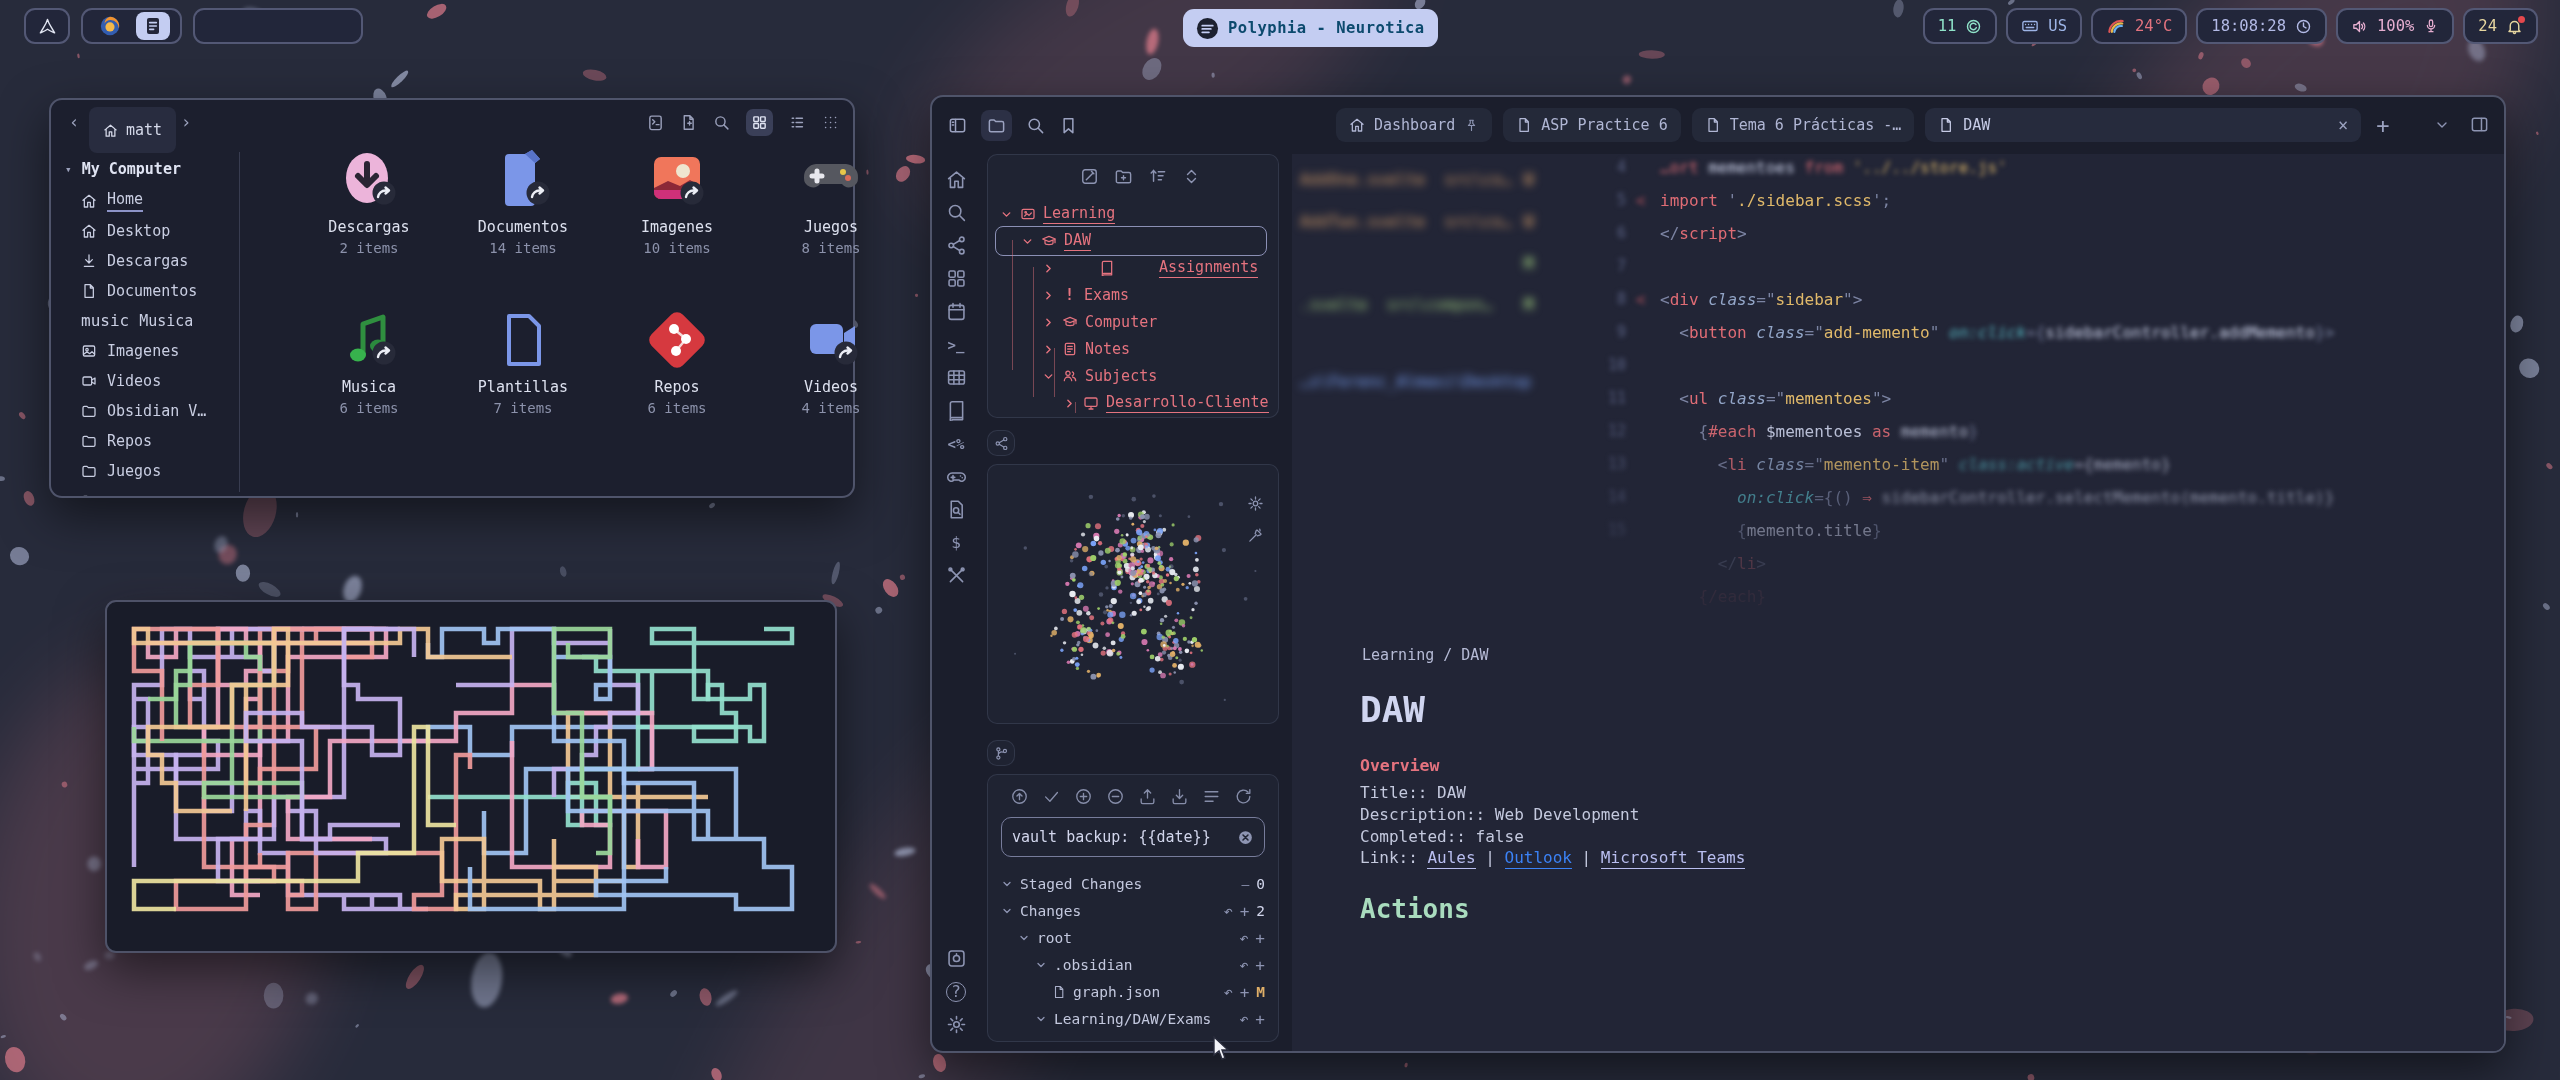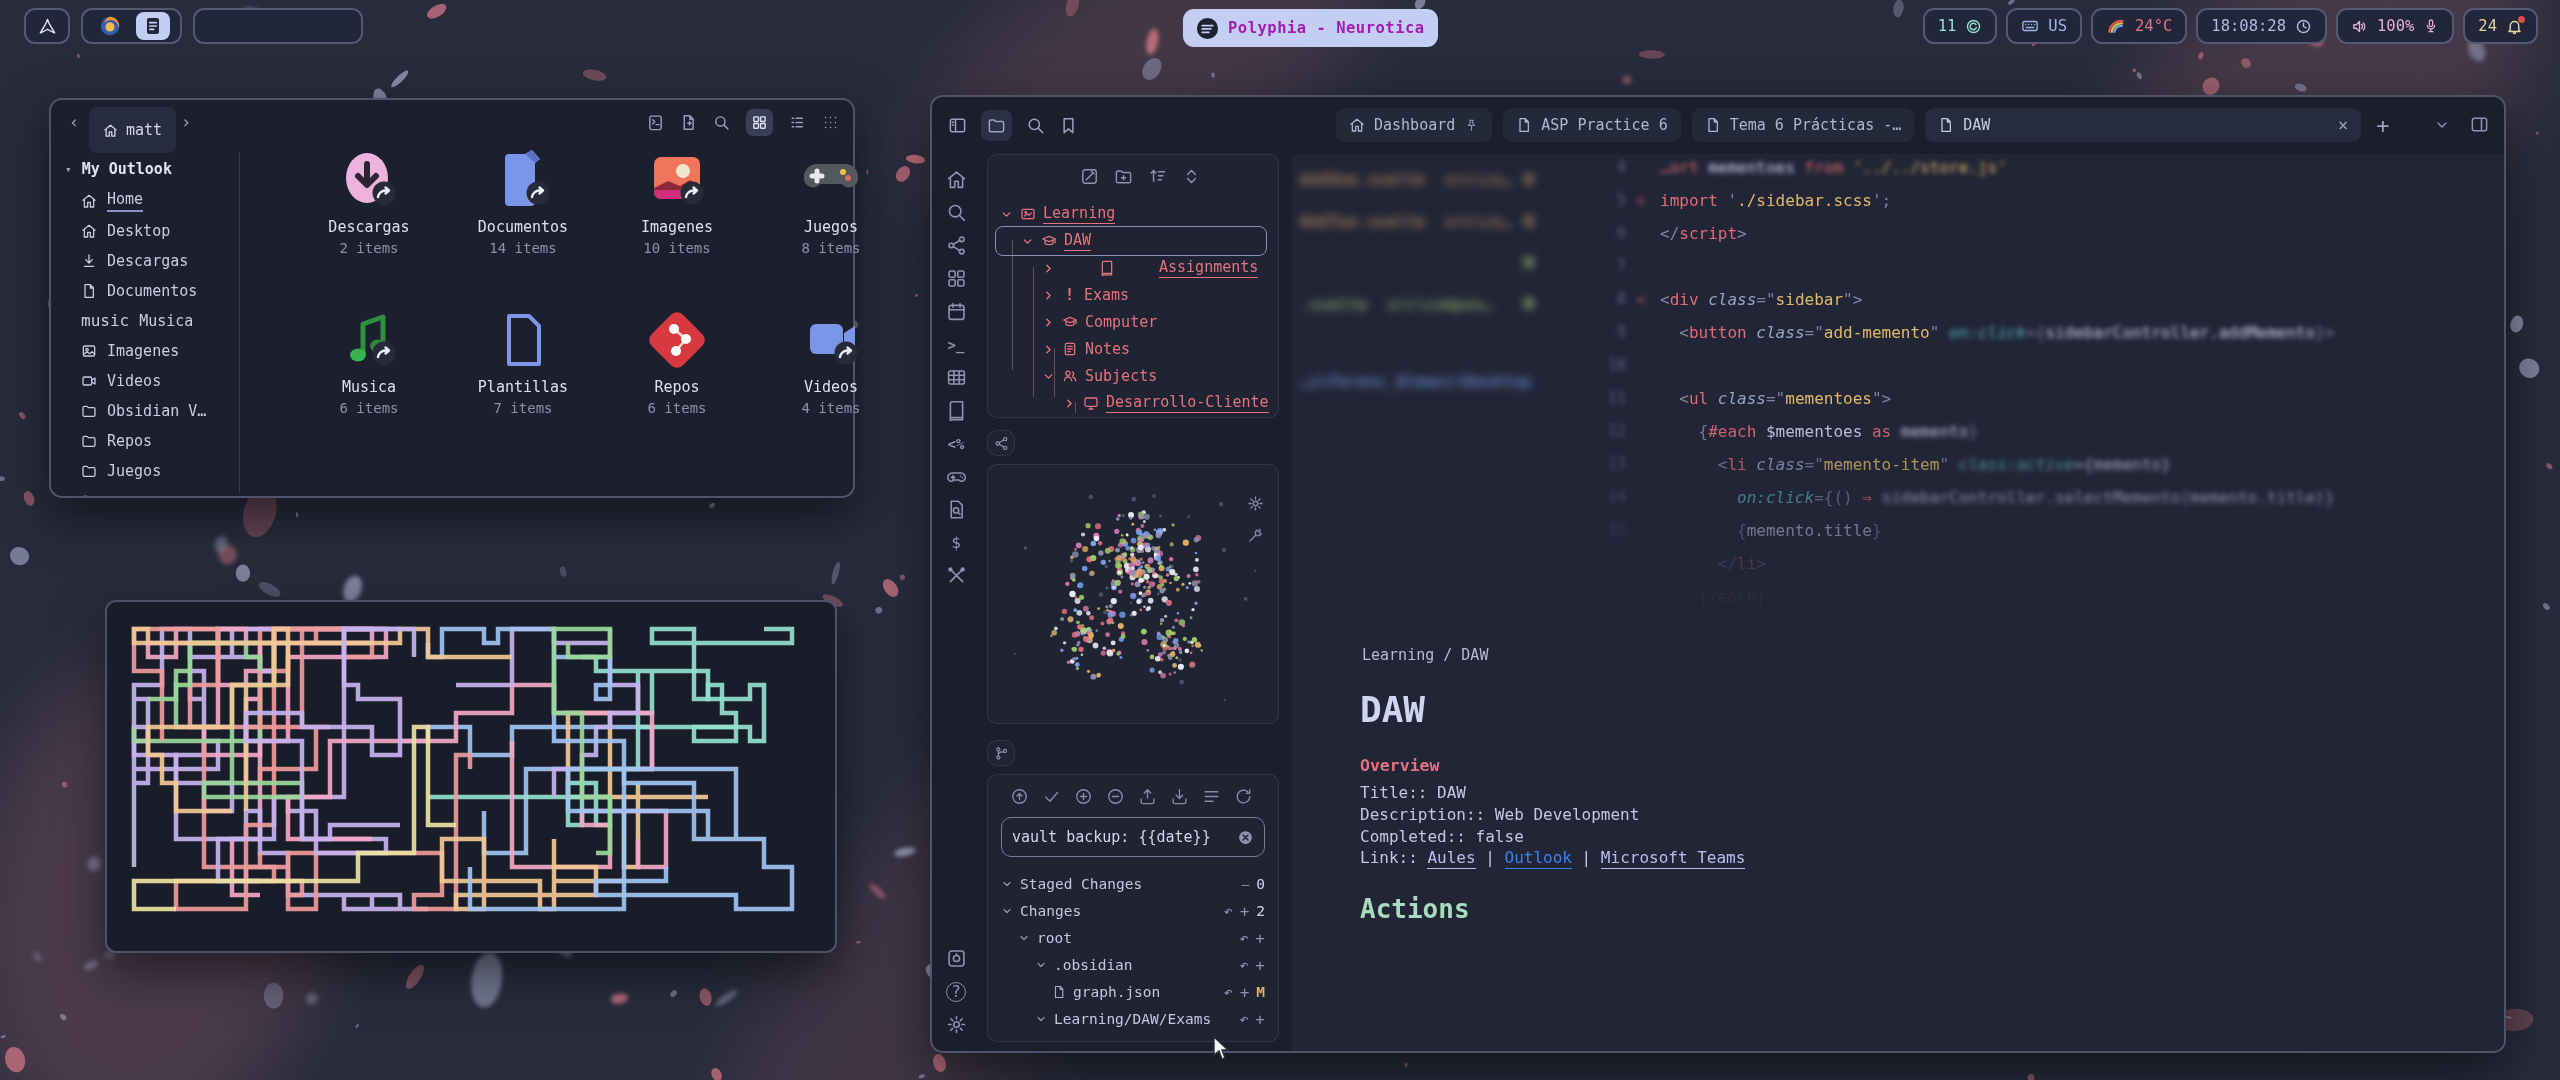--- a/index.html
+++ b/index.html
@@ -397,21 +397,21 @@
       <div style="width: 4px; border-radius: 2px; background: rgb(182, 167, 232); height: 7px;"></div>
       <div style="width: 4px; border-radius: 2px; background: rgb(182, 167, 232); height: 13px;"></div>
       <div style="width: 4px; border-radius: 2px; background: rgb(182, 167, 232); height: 5px;"></div>
       <div style="width: 4px; border-radius: 2px; background: rgb(182, 167, 232); height: 4px;"></div>
       <div style="width: 4px; border-radius: 2px; background: rgb(182, 167, 232); height: 5px;"></div>
       <div style="width: 4px; border-radius: 2px; background: rgb(182, 167, 232); height: 10px;"></div>
       <div style="width: 4px; border-radius: 2px; background: rgb(182, 167, 232); height: 8px;"></div>
       <div style="width: 4px; border-radius: 2px; background: rgb(182, 167, 232); height: 4px;"></div>
     </div>
 </div>
-<div class="pill" id="musicPill" style="position: absolute; left: 1183px; top: 9px; z-index: 6; height: 38px; border: none; background: rgb(196, 205, 242); color: #a21caf;">
+<div class="pill" id="musicPill" style="position: absolute; left: 1183px; top: 9px; z-index: 6; height: 38px; border: none; background: rgb(196, 205, 242); color: #0c4a6e;">
   <span class="ic" id="discIc">
       <svg width="23" height="23" viewBox="0 0 24 24">
         <circle cx="12" cy="12" r="11" fill="#1d2130"></circle>
         <path d="M6.5 9 h11 M6.5 12.5 h9 M6.5 16 h7" stroke="#c4cdf2" stroke-width="1.8" stroke-linecap="round"></path>
       </svg>
     </span>
   <span style="font-weight:bold;font-size:15.5px;letter-spacing:.5px">Polyphia - Neurotica</span>
 </div>
 <div class="bar-right" id="trayWrap">
     <div class="pill" style="color: rgb(143, 227, 201);">
@@ -536,21 +536,21 @@
           <svg width="17" height="17" viewBox="0 0 24 24" fill="none" stroke="#9aa0bb" stroke-width="2" stroke-linecap="round" stroke-linejoin="round">
             <path d="M5 5 h.2 M12 5 h.2 M19 5 h.2 M5 12 h.2 M12 12 h.2 M19 12 h.2 M5 19 h.2 M12 19 h.2 M19 19 h.2"></path>
           </svg>
         </span>
       </span>
     </div>
 
   <div class="abs" id="fmSide" style="left:14px;top:52px;width:172px;height:344px;overflow:hidden">
       <div class="fm-side-item" style="color: rgb(223, 227, 242); font-weight: bold; height: 34px;">
         <span class="glyph" style="font-size: 11px; color: rgb(154, 160, 187);">▾</span>
-        <span>My Outlook</span>
+        <span>My Computer</span>
       </div>
       <div style="padding-left: 16px;">
         <div class="fm-side-item">
           <span class="ic">
             <svg width="16" height="16" viewBox="0 0 24 24" fill="none" stroke="#c9cee2" stroke-width="1.9" stroke-linecap="round" stroke-linejoin="round">
               <path d="M3 11 L12 3.5 L21 11 M5 9.5 V21 H10 V14 H14 V21 H19 V9.5"></path>
             </svg>
           </span>
           <span style="border-bottom: 2px solid rgb(141, 148, 200); padding-bottom: 2px;">Home</span>
         </div>

